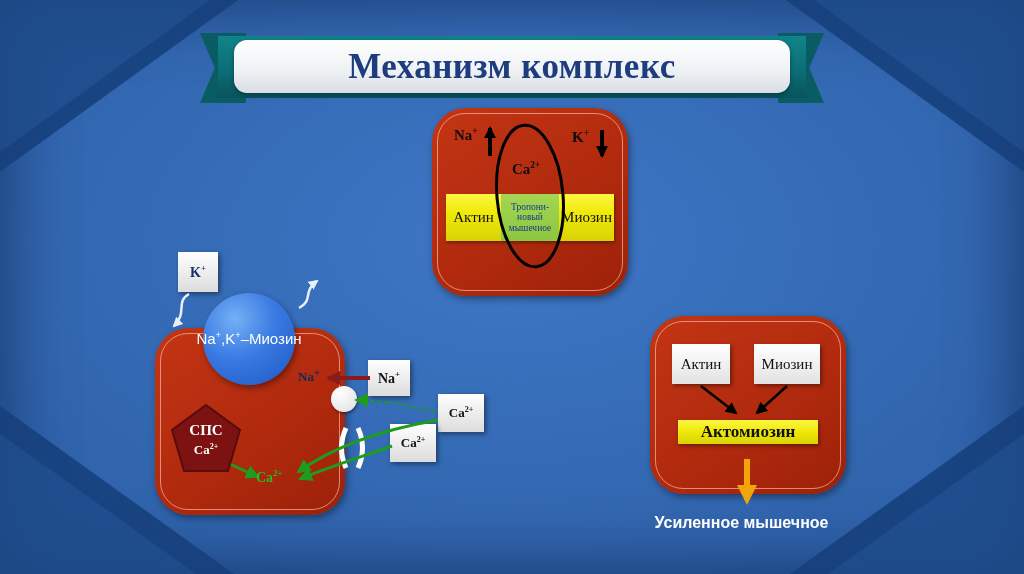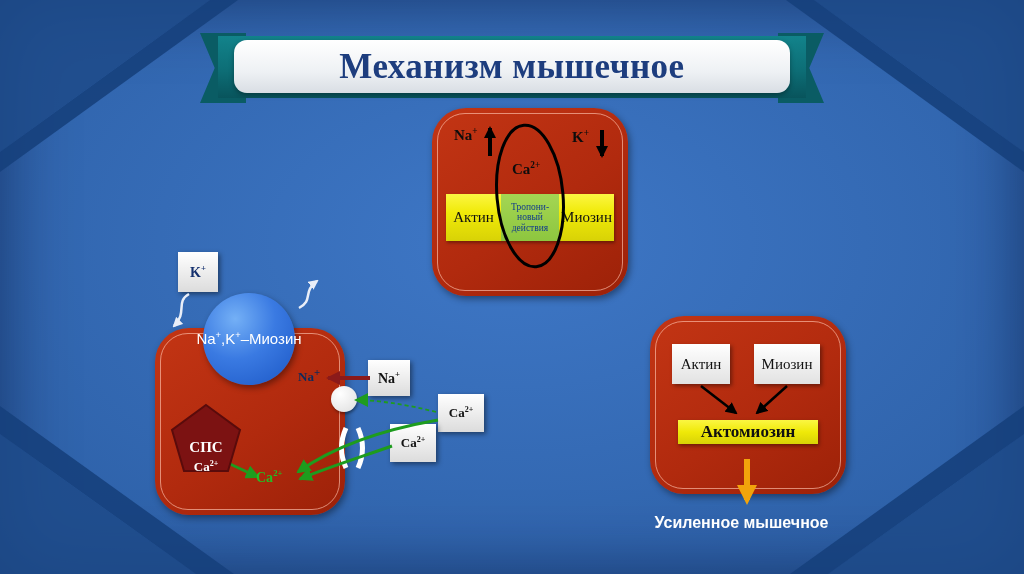--- a/index.html
+++ b/index.html
@@ -61,21 +61,21 @@
 
   .atpase{position:absolute;left:203px;top:293px;width:92px;height:92px;border-radius:50%;z-index:2;
     background:radial-gradient(circle at 35% 28%, #74b0f6 0%, #3a7ae2 45%, #1b56c4 100%);
     box-shadow:2px 3px 6px rgba(0,0,0,.4);color:#fff;text-align:center;
     font-family:"Liberation Sans",sans-serif;font-size:15px;line-height:1.3;
     display:flex;flex-direction:row;align-items:center;justify-content:center;}
 
   .mem-circle{position:absolute;left:331px;top:386px;width:26px;height:26px;border-radius:50%;
     background:radial-gradient(circle at 35% 30%,#ffffff,#dedede);box-shadow:1px 2px 3px rgba(0,0,0,.4);z-index:2;}
 
-  .pent-label{position:absolute;z-index:4;color:#ffffff;font-weight:bold;text-align:center;margin-top:17px;}
+  .pent-label{position:absolute;z-index:4;color:#ffffff;font-weight:bold;text-align:center;}
   .glabel{position:absolute;left:256px;top:468px;z-index:4;color:#24bd24;font-weight:bold;font-size:14px;}
   .mem-na{position:absolute;left:298px;top:366px;z-index:2;color:#0d2a5c;font-weight:bold;font-size:13px;}
 
   .caption{position:absolute;left:624px;top:512px;width:235px;z-index:2;text-align:center;
     color:#ffffff;font-family:"Liberation Sans",sans-serif;font-weight:bold;font-size:16px;line-height:1.35;}
 </style>
 </head>
 <body>
 
 <div class="slide">
@@ -88,33 +88,33 @@
     <polygon points="0,574 0,434 196,574" fill="#1d4a88" opacity="0.85"></polygon>
     <polygon points="0,434 0,406 234,574 196,574" fill="#16407c" opacity="0.9"></polygon>
     <polygon points="1024,574 1024,434 828,574" fill="#1d4a88" opacity="0.85"></polygon>
     <polygon points="1024,434 1024,406 790,574 828,574" fill="#16407c" opacity="0.9"></polygon>
   </svg>
 
   <div class="ribbon-end left"></div>
   <div class="ribbon-end right"></div>
   <div class="ribbon-mid"></div>
   <div class="title-box">
-    <span class="t">Механизм мышечное</span>
+    <span class="t">Механизм комплекс</span>
   </div>
 
   <div class="cell cell-top">
     <span class="ion" style="left:22px;top:18px;"><span>Na</span><sup>+</sup></span>
     <span class="ion" style="left:140px;top:20px;"><span>K</span><sup>+</sup></span>
     <span class="ion" style="left:80px;top:52px;"><span>Ca</span><sup>2+</sup></span>
     <div class="ybar">
       <span class="seg">Актин</span>
       <div class="troponin">
         <div>Тропони-</div>
         <div>новый</div>
-        <div>действия</div>
+        <div>мышечное</div>
       </div>
       <span class="seg">Миозин</span>
     </div>
   </div>
 
   <div class="cell cell-left"></div>
 
   <div class="sq navy" style="left:178px;top:252px;width:40px;height:40px;">
     <span><span>K</span><sup>+</sup></span>
   </div>

